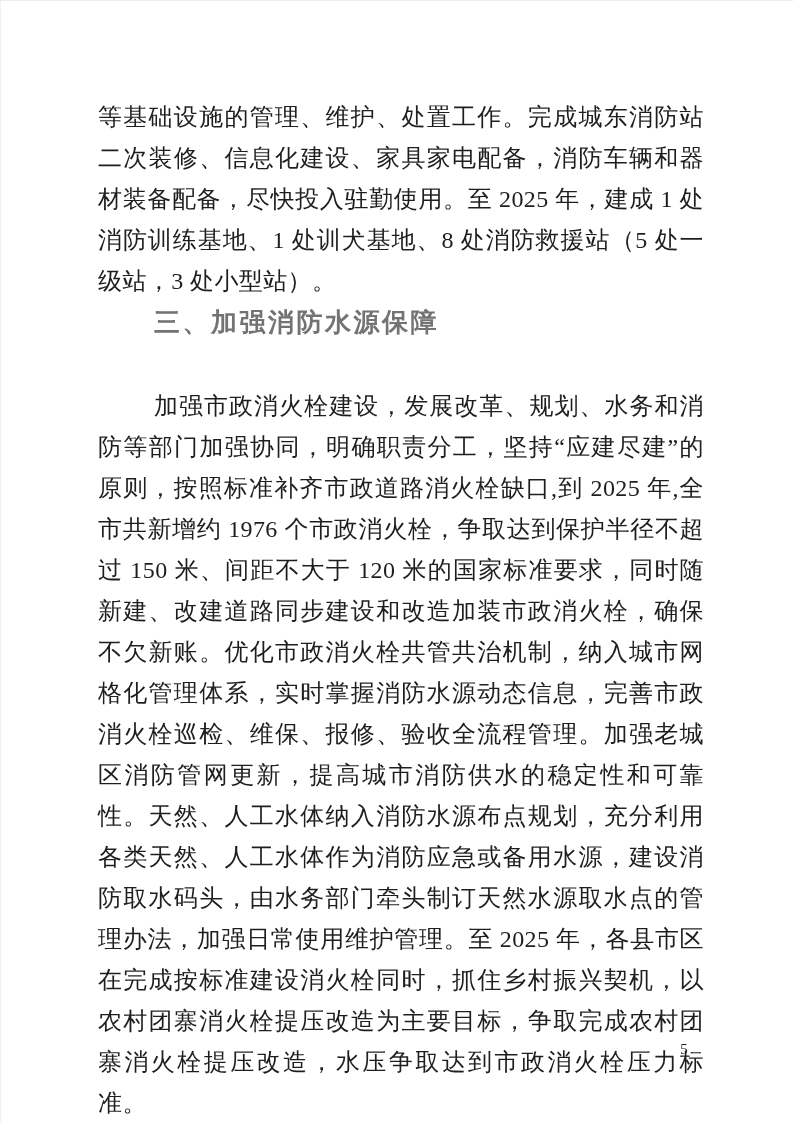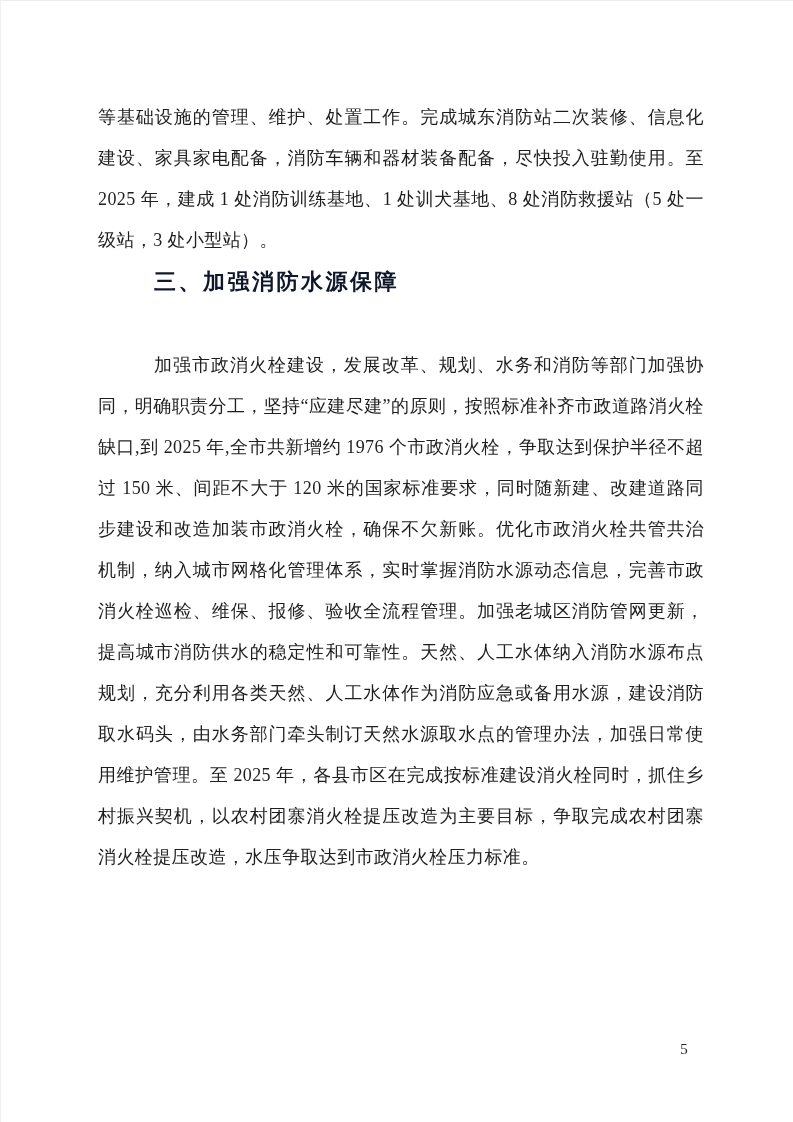--- a/index.html
+++ b/index.html
@@ -20,42 +20,42 @@
     color: var(--text-color, #1e1e1e);
   }
   .content {
     position: absolute;
     left: 97px;
     top: 96px;
     width: 606px;
   }
   .body-par {
     margin: 0;
-    font-size: 18px;
+    font-size: 24px;
     line-height: 41px;
     letter-spacing: 0.4px;
     text-align: justify;
     text-justify: inter-character;
     text-align-last: left;
     font-family: "Liberation Serif", "DejaVu Serif", serif;
     color: var(--text-color, #1e1e1e);
   }
   .indented {
     text-indent: 56px;
     margin-top: 43px;
   }
   .section-heading {
     margin: 0;
     padding-left: 56px;
     font-family: "Liberation Sans", "DejaVu Sans", sans-serif;
     font-weight: 700;
-    font-size: 22px;
+    font-size: 26px;
     line-height: 41px;
     letter-spacing: 2.5px;
-    color: #0f172a;
+    color: #737373;
     text-align: left;
   }
   .page-number {
     position: absolute;
     left: 663px;
     top: 1038px;
     width: 40px;
     font-size: 15px;
     line-height: 20px;
     text-align: center;

